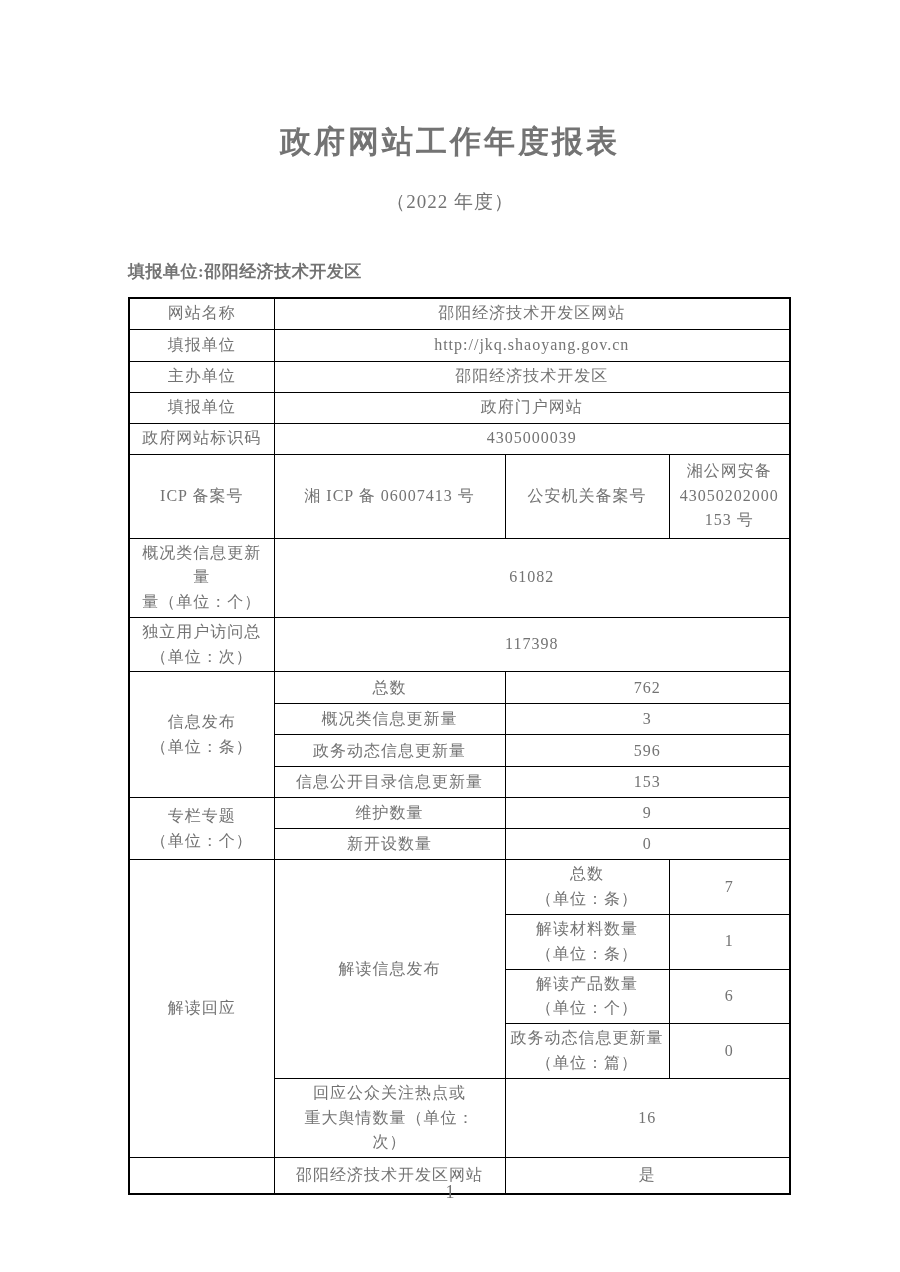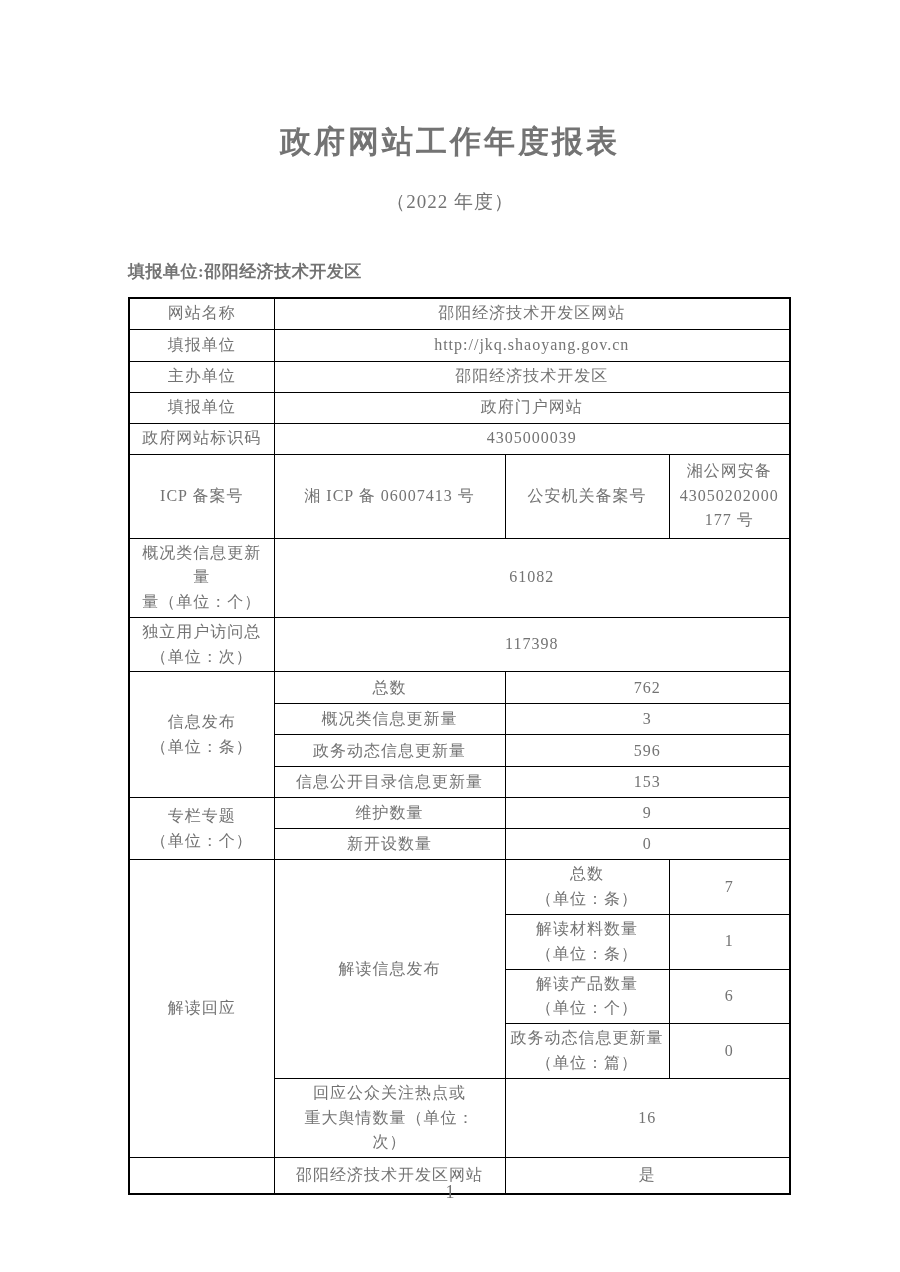--- a/index.html
+++ b/index.html
@@ -107,21 +107,21 @@
       <td>政府网站标识码</td>
       <td colspan="3">4305000039</td>
     </tr>
 
     <tr style="height:84px">
       <td>ICP 备案号</td>
       <td>湘 ICP 备 06007413 号</td>
       <td>公安机关备案号</td>
       <td>湘公网安备
 43050202000
-177 号</td>
+153 号</td>
     </tr>
 
     <tr style="height:53px">
       <td>概况类信息更新量
 量（单位：个）</td>
       <td colspan="3">61082</td>
     </tr>
 
     <tr style="height:54px">
       <td>独立用户访问总

